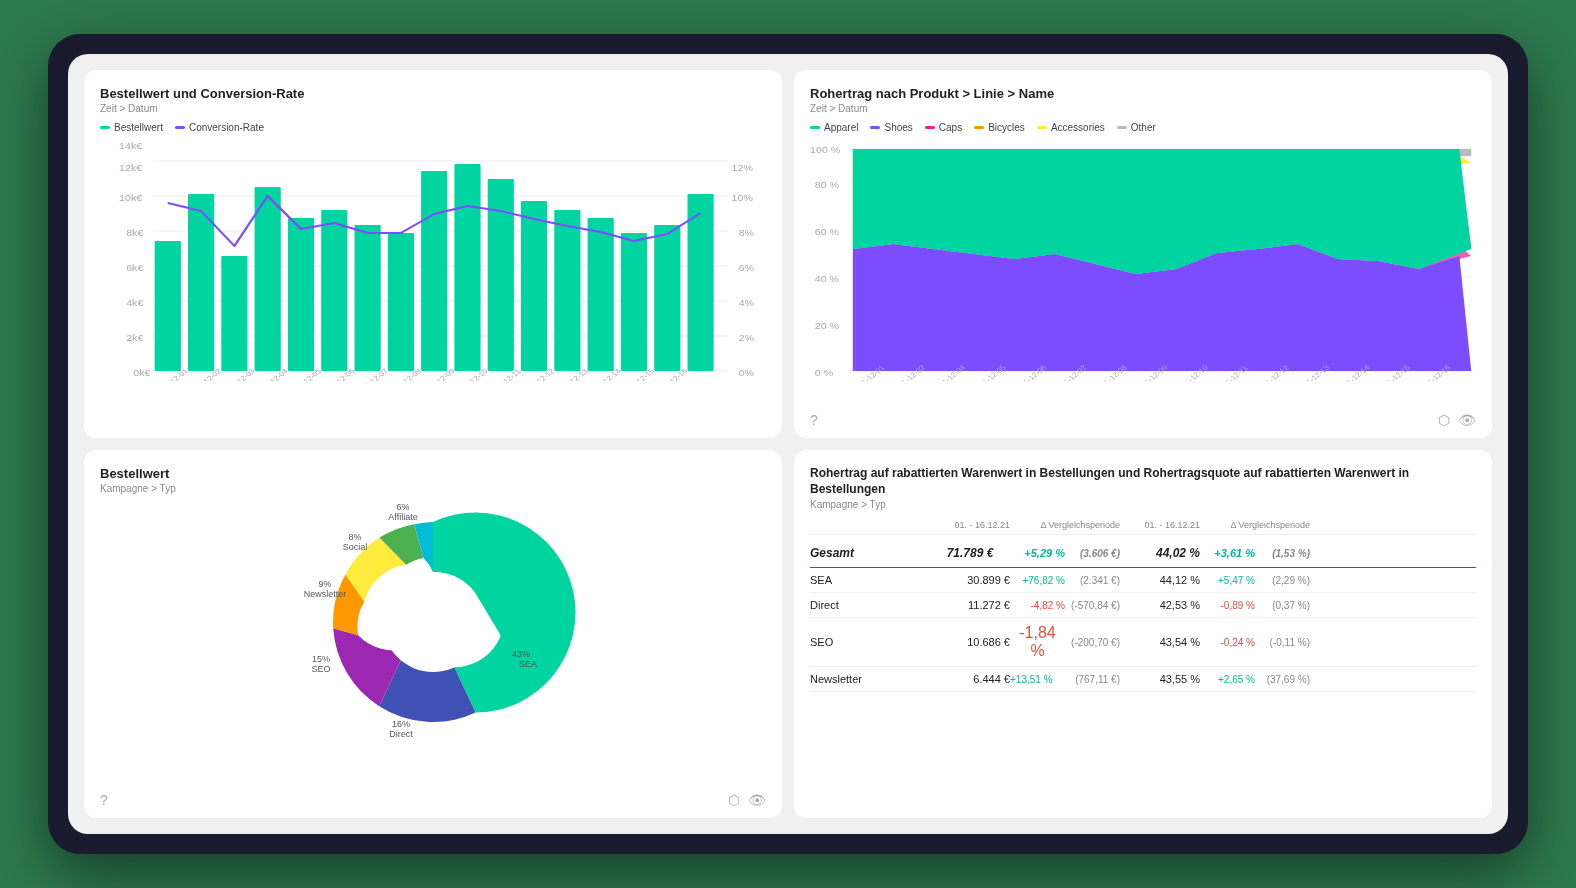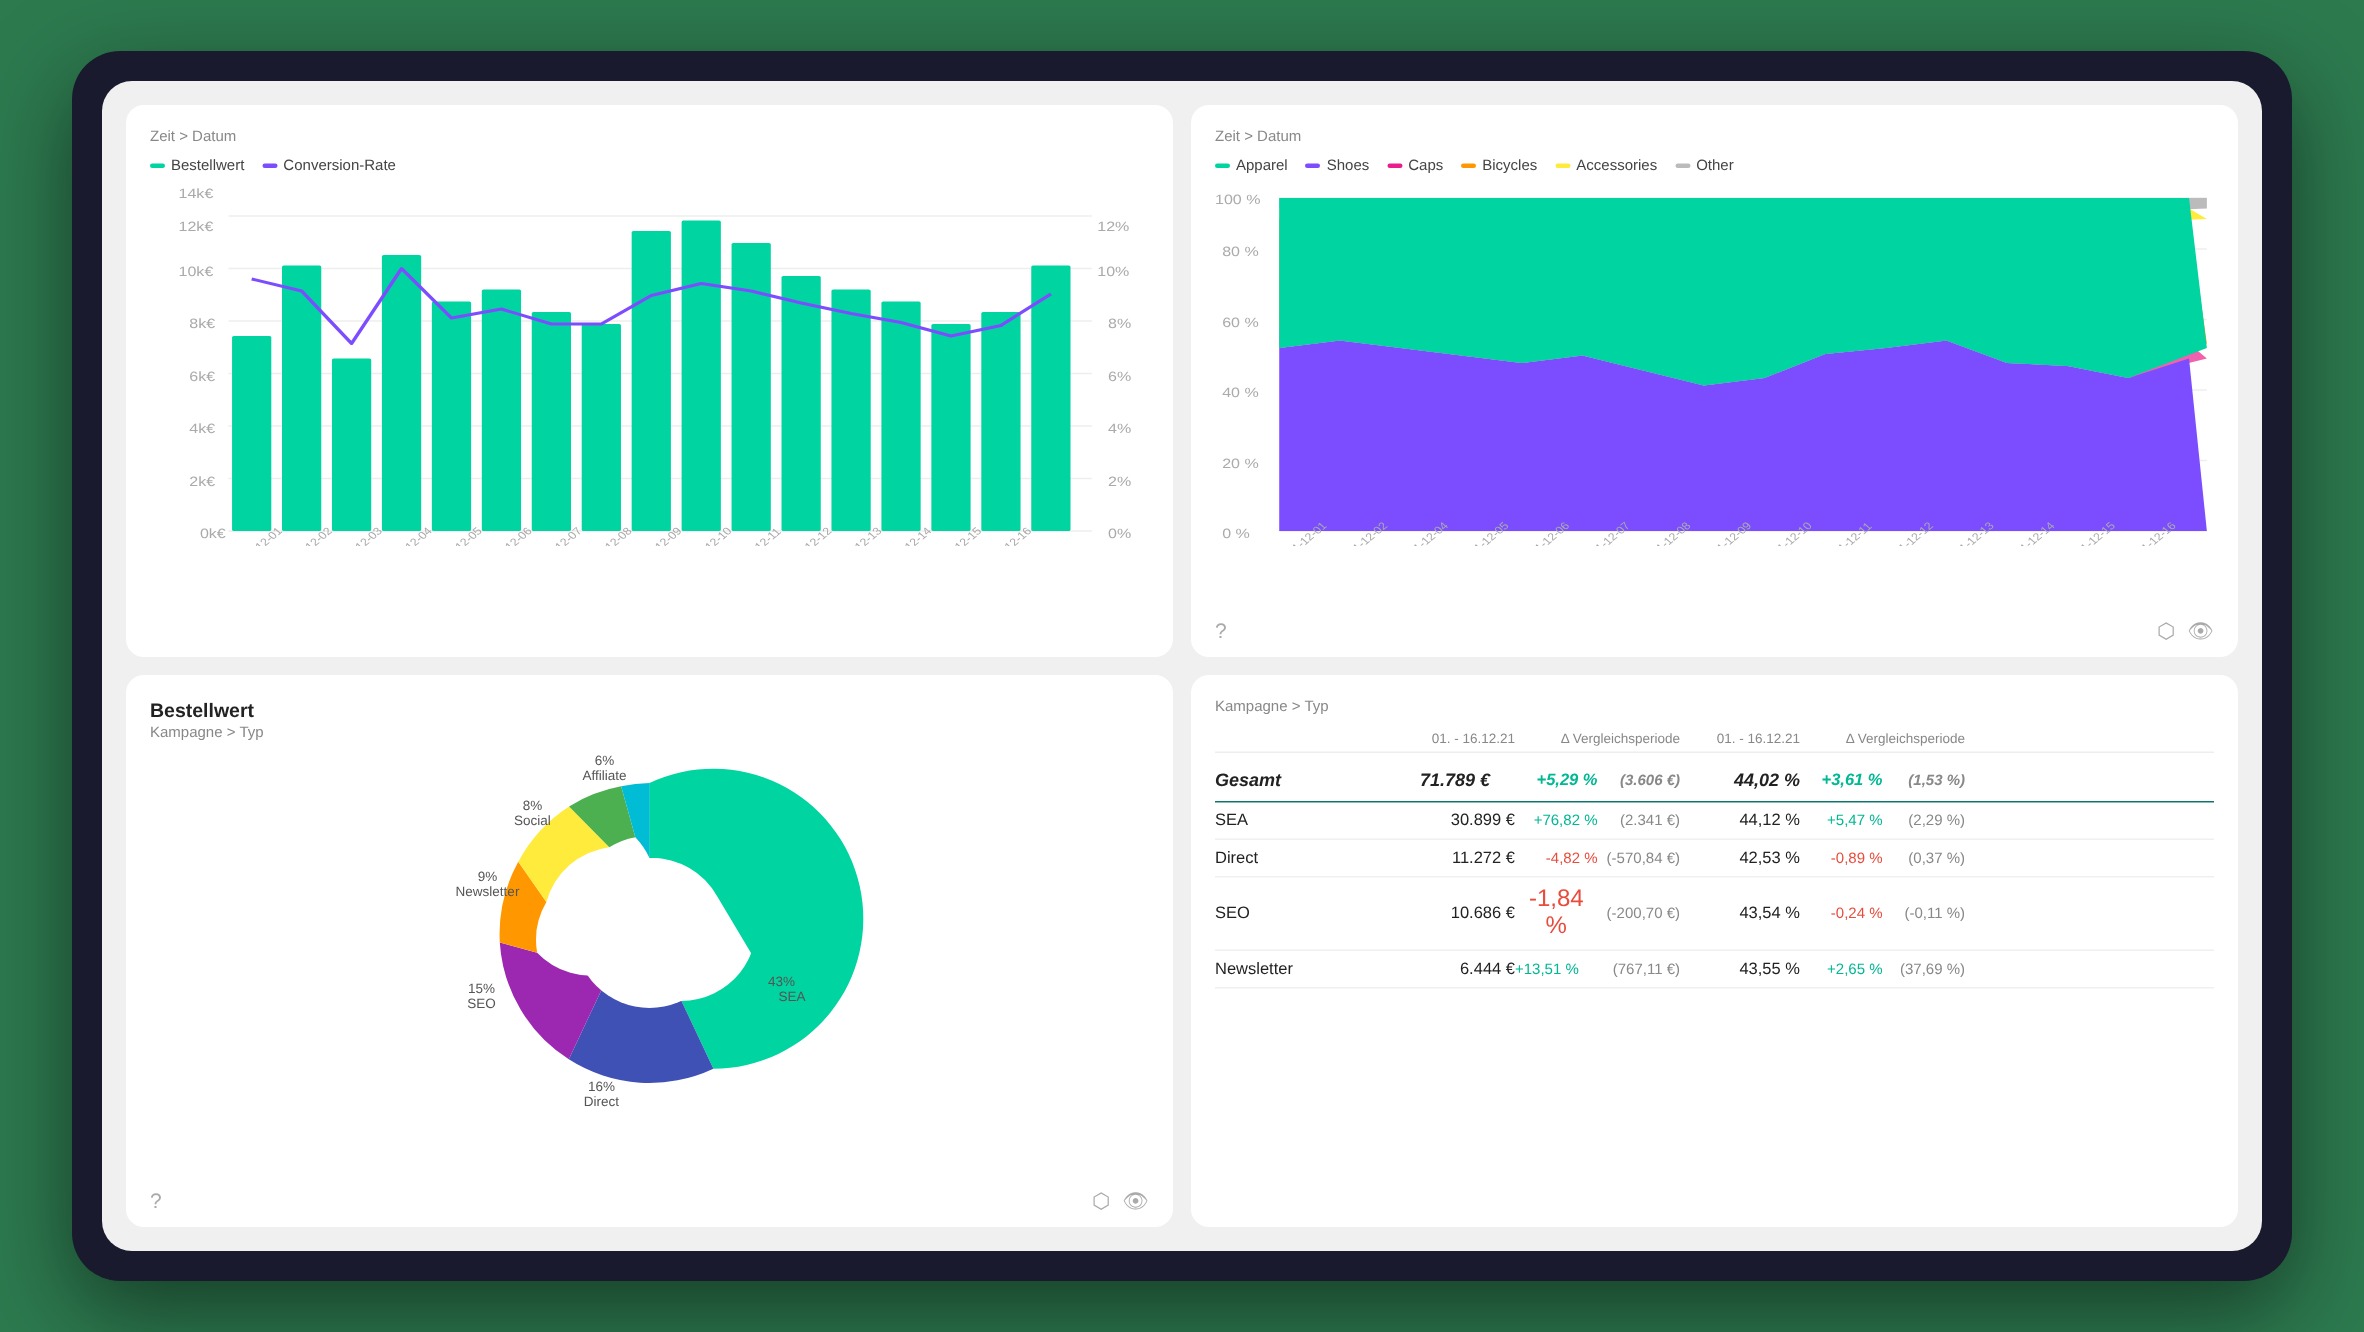--- a/index.html
+++ b/index.html
@@ -138,20 +138,21 @@
       font-size: 14px;
     }
   </style>
 </head>
 <body>
 
 <div class="device">
   <div class="screen">
 
     <div class="panel" id="panel-bar">
+      <div class="panel-title">Bestellwert und Conversion-Rate</div>
       <div class="panel-subtitle">Zeit &gt; Datum</div>
       <div class="legend">
         <div class="legend-item">
           <div class="legend-dot" style="background:#00d4a0;"></div>
           <span>Bestellwert</span>
         </div>
         <div class="legend-item">
           <div class="legend-dot" style="background:#7c4dff;"></div>
           <span>Conversion-Rate</span>
         </div>
@@ -218,20 +219,21 @@
           <text x="354" y="248" font-size="7" fill="#aaa" transform="rotate(-45,365,248)">2021-12-12</text>
           <text x="382" y="248" font-size="7" fill="#aaa" transform="rotate(-45,393,248)">2021-12-13</text>
           <text x="410" y="248" font-size="7" fill="#aaa" transform="rotate(-45,421,248)">2021-12-14</text>
           <text x="438" y="248" font-size="7" fill="#aaa" transform="rotate(-45,449,248)">2021-12-15</text>
           <text x="466" y="248" font-size="7" fill="#aaa" transform="rotate(-45,477,248)">2021-12-16</text>
         </svg>
       </div>
     </div>
 
     <div class="panel" id="panel-area">
+      <div class="panel-title">Rohertrag nach Produkt &gt; Linie &gt; Name</div>
       <div class="panel-subtitle">Zeit &gt; Datum</div>
       <div class="legend">
         <div class="legend-item">
           <div class="legend-dot" style="background:#00d4a0;"></div>
           <span>Apparel</span>
         </div>
         <div class="legend-item">
           <div class="legend-dot" style="background:#7c4dff;"></div>
           <span>Shoes</span>
         </div>
@@ -349,20 +351,21 @@
         </svg>
       </div>
       <div class="icon-btn-left">?</div>
       <div class="icon-bar">
         <span class="icon-btn">⬡</span>
         <span class="icon-btn">👁</span>
       </div>
     </div>
 
     <div class="panel" id="panel-table">
+      <div style="font-size:12px;font-weight:700;color:#222;margin-bottom:2px;line-height:1.3;">Rohertrag auf rabattierten Warenwert in Bestellungen und Rohertragsquote auf rabattierten Warenwert in Bestellungen</div>
       <div style="font-size:10px;color:#888;margin-bottom:10px;">Kampagne &gt; Typ</div>
 
 
       <div style="display:grid;grid-template-columns:120px 80px 110px 80px 110px;border-bottom:1px solid #eee;padding-bottom:4px;margin-bottom:4px;">
         <div style="font-size:9px;color:#888;"></div>
         <div style="font-size:9px;color:#888;text-align:right;">01. - 16.12.21</div>
         <div style="font-size:9px;color:#888;text-align:right;">Δ Vergleichsperiode</div>
         <div style="font-size:9px;color:#888;text-align:right;">01. - 16.12.21</div>
         <div style="font-size:9px;color:#888;text-align:right;">Δ Vergleichsperiode</div>
       </div>

